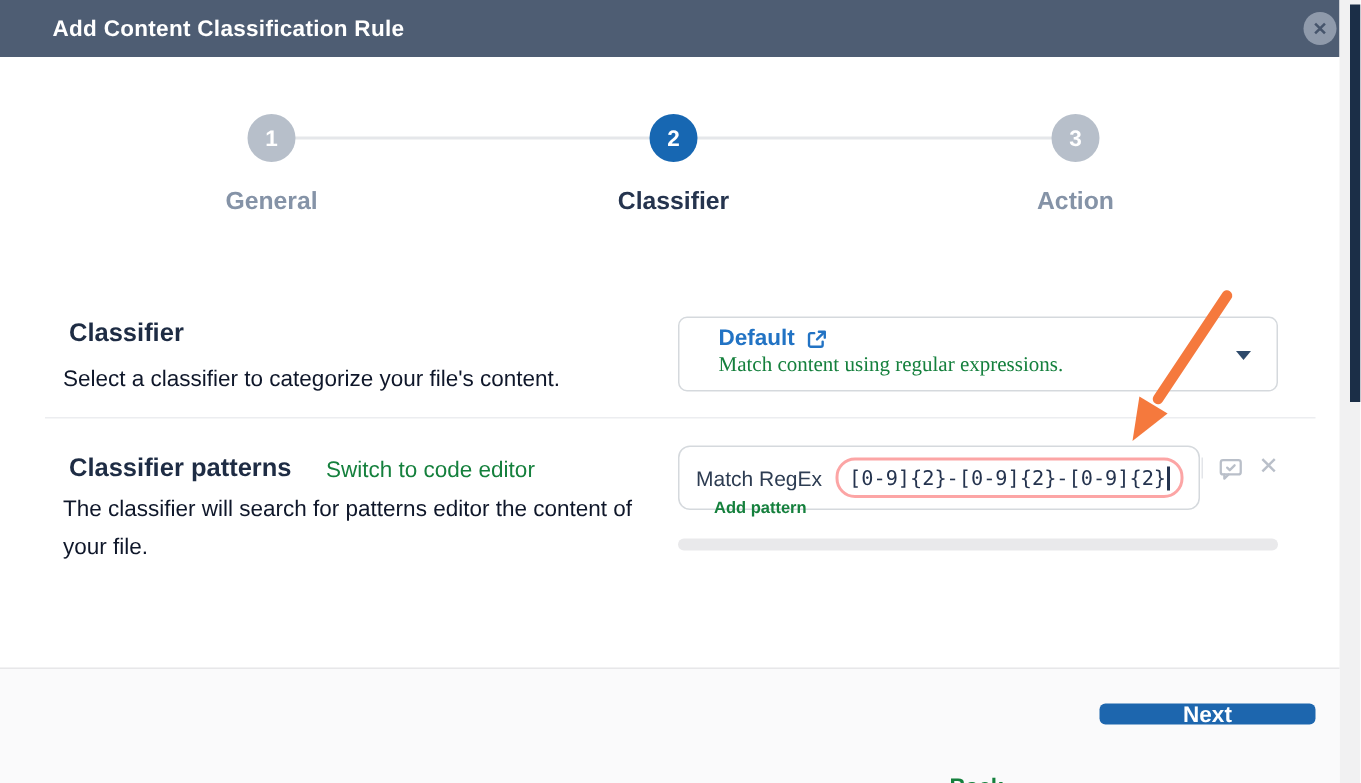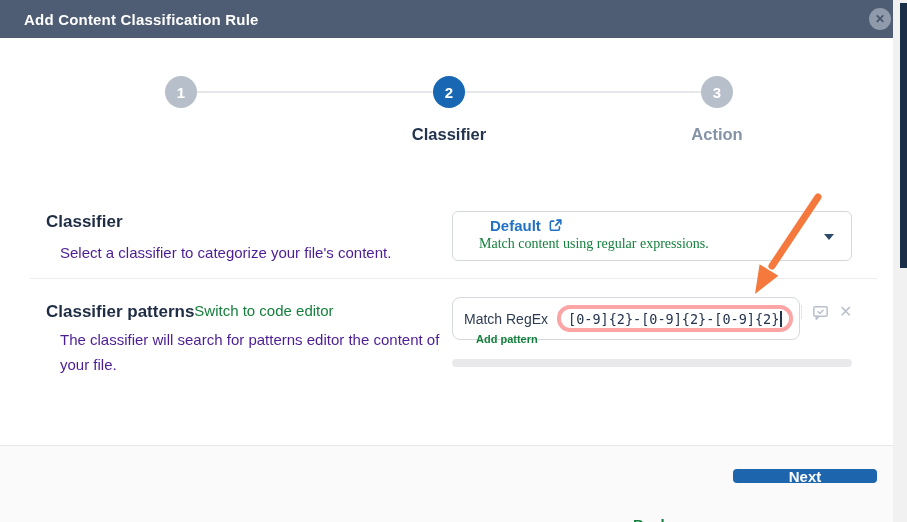--- a/index.html
+++ b/index.html
@@ -11,21 +11,21 @@
     overflow:hidden;
     color:#1e2c44;
   }
   .stage { position:absolute; inset:0; width:907px; height:522px; }
 
   
   .modal-header {
     position:absolute; left:0; top:0; width:893px; height:38px;
     background:#4e5d73; display:flex; align-items:center;
   }
-  .modal-title { color:#ffffff; font-size:15px; font-weight:700; margin-left:24px; letter-spacing:.2px; }
+  .modal-title { color:#ffffff; font-size:15px; font-weight:700; margin-left:35px; letter-spacing:.2px; }
   .close-btn {
     position:absolute; right:16px; top:8px; width:22px; height:22px; border-radius:50%;
     background:#8f9aab; color:#46556c; font-size:12px; font-weight:700;
     display:flex; align-items:center; justify-content:center; cursor:pointer;
   }
 
   
   .v-scroll-track { position:absolute; left:893px; top:0; width:14px; height:522px; background:#f1f1f2; }
   .v-scroll-thumb { position:absolute; right:0; top:3px; width:7px; height:265px; background:#1b2e47; }
 
@@ -40,52 +40,52 @@
   .step-circle.active   { background:#1767b2; }
   .step-label {
     position:absolute; top:125px; width:160px; text-align:center;
     font-size:16.5px; font-weight:700;
   }
   .step-label.inactive { color:#8593a7; }
   .step-label.active   { color:#25344e; }
 
   
   .sec-title { position:absolute; left:46px; font-size:17px; font-weight:700; color:#1e2c44; }
-  .sec-desc  { position:absolute; left:60px; width:404px; font-size:15px; line-height:25px; color:#4c1d95; }
+  .sec-desc  { position:absolute; left:42px; width:404px; font-size:15px; line-height:25px; color:#0f172a; }
 
   .classifier-dropdown {
     position:absolute; left:452px; top:211px; width:400px; height:50px;
     background:#fff; border:1px solid #d5d9dd; border-radius:6px;
     padding:5px 40px 0 26px; cursor:pointer;
   }
-  .dd-line1 { display:flex; align-items:center; gap:7px;margin-left:11px; }
+  .dd-line1 { display:flex; align-items:flex-end; gap:7px; }
   .dd-selected { color:#2273c4; font-size:15px; font-weight:700; }
   .dd-sub { color:#15803d; font-size:14px; margin-top:2px;font-family:Liberation Serif, serif; }
   .dd-caret {
     position:absolute; right:17px; top:22px; width:0; height:0;
     border-left:5.5px solid transparent; border-right:5.5px solid transparent;
     border-top:6px solid #2e4a6b;
   }
 
   .section-divider { position:absolute; left:30px; top:278px; width:847px; height:1px; background:#ecedf0; }
 
   
-  .patterns-title-row { position:absolute; left:46px; top:302px; display:flex; align-items:flex-start; gap:0; }
+  .patterns-title-row { position:absolute; left:46px; top:302px; display:flex; align-items:flex-end; gap:23px; }
   .link { color:#15803d; cursor:pointer; }
   .switch-link { font-size:15px; font-weight:400; }
 
   .pattern-pill {
     position:absolute; left:452px; top:297px; width:348px; height:43px;
     border:1px solid #d5d9dd; border-radius:8px; background:#fff;
     display:flex; align-items:center; padding-left:11px;
   }
   .pattern-type { font-size:14px; color:#2d3c52; cursor:pointer; white-space:nowrap; }
   .regex-input {
     margin-left:9px; height:27px; display:flex; align-items:center;
-    border:4px solid #fca5a5; border-radius:13px; background:#fff; padding:0 7px;
+    border:2px solid #fca5a5; border-radius:13px; background:#fff; padding:0 7px;
   }
   .regex-text { font-family:"DejaVu Sans Mono", monospace; font-size:13.5px; color:#24334e; white-space:pre; }
   .text-caret { width:1.5px; height:16px; background:#24334e; margin-left:1px; }
 
   .pattern-icons {
     position:absolute; left:801px; top:297px; height:30px;
     display:flex; align-items:center; gap:9px;
   }
   .icon-sep { width:1px; height:14px; background:#e3e5e9; }
   .remove-x { color:#b9bfc9; font-size:16px; font-weight:400; cursor:pointer; line-height:1; }
@@ -131,20 +131,21 @@
   <div class="step-circle inactive" style="left:165px;">
     <span>1</span>
   </div>
   <div class="step-circle active" style="left:433px;">
     <span>2</span>
   </div>
   <div class="step-circle inactive" style="left:701px;">
     <span>3</span>
   </div>
 
+  <div class="step-label inactive" style="left:101px;">General</div>
   <div class="step-label active" style="left:369px;">Classifier</div>
   <div class="step-label inactive" style="left:637px;">Action</div>
 
   <div class="sec-title" style="top:212px;">Classifier</div>
   <div class="sec-desc" style="top:240px;">Select a classifier to categorize your file's content.</div>
 
   <div class="classifier-dropdown">
     <div class="dd-line1">
       <span class="dd-selected">Default</span>
       <span style="display:flex;">

